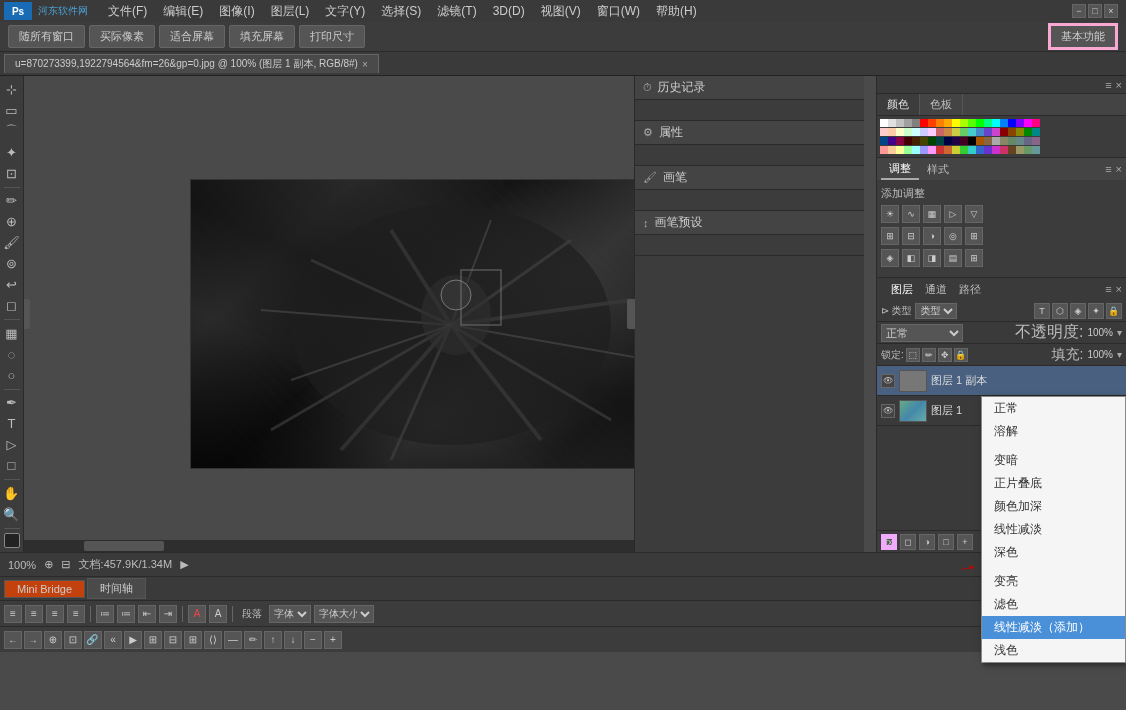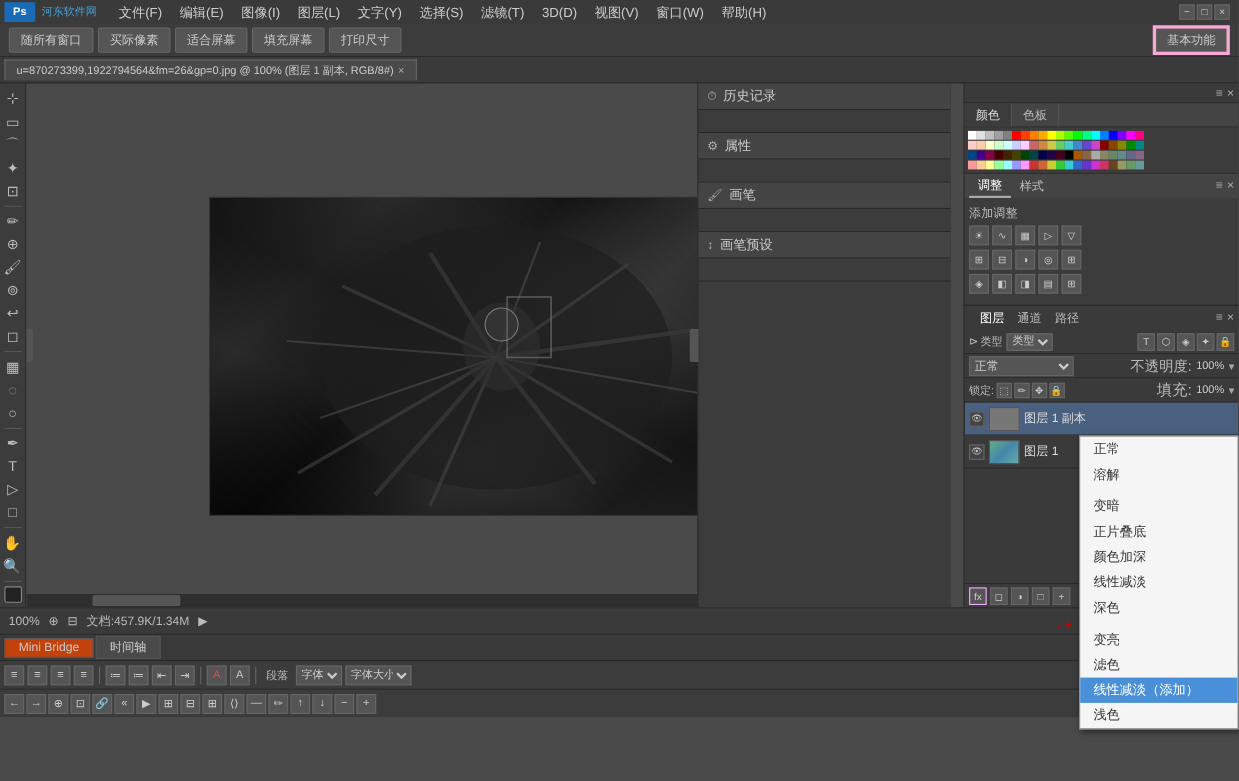--- a/index.html
+++ b/index.html
@@ -428,21 +428,21 @@
         <div class="icon-btn">⬡</div>
         <div class="icon-btn">◈</div>
         <div class="icon-btn">✦</div>
         <div class="icon-btn">🔒</div>
       </div>
 
       <div class="layers-blend-row">
         <select class="blend-select">
           <option>正常</option>
         </select>
-        <span style="font-size:13px;color:#bbb;margin-left:48px;">不透明度:</span>
+        <span style="font-size:16px;color:#bbb;margin-left:48px;">不透明度:</span>
         <span style="font-size:10px;color:#ccc;">100%</span>
         <span style="font-size:10px;color:#aaa;cursor:pointer;">▾</span>
       </div>
 
       <div class="layers-fill-row">
         <div style="display:flex;align-items:center;gap:2px;margin-right:auto;">
           <span style="font-size:10px;color:#bbb;">锁定:</span>
           <div style="width:14px;height:14px;background:#555;border:1px solid #666;display:flex;align-items:center;justify-content:center;font-size:9px;cursor:pointer;">⬚</div>
           <div style="width:14px;height:14px;background:#555;border:1px solid #666;display:flex;align-items:center;justify-content:center;font-size:9px;cursor:pointer;">✏</div>
           <div style="width:14px;height:14px;background:#555;border:1px solid #666;display:flex;align-items:center;justify-content:center;font-size:9px;cursor:pointer;">✥</div>
@@ -463,21 +463,21 @@
 
         <div style="display:flex;align-items:center;background:#3a3a3a;padding:2px 4px;height:30px;gap:4px;border-bottom:1px solid #2a2a2a;">
           <div style="width:14px;height:14px;background:#444;border:1px solid #666;display:flex;align-items:center;justify-content:center;font-size:8px;cursor:pointer;">👁</div>
           <div style="width:28px;height:22px;background:#888;border:1px solid #555;flex-shrink:0;background:linear-gradient(135deg,#6a8 0%,#48a 50%,#6aa 100%);"></div>
           <span style="font-size:11px;color:#ddd;flex:1;">图层 1</span>
           <span style="font-size:10px;color:#aaa;">🔒</span>
         </div>
       </div>
 
       <div style="display:flex;align-items:center;background:#3c3c3c;height:22px;padding:0 4px;gap:3px;border-top:1px solid #2a2a2a;">
-        <div style="width:16px;height:16px;background:#555;border:1px solid #f0abfc;display:flex;align-items:center;justify-content:center;font-size:9px;cursor:pointer;">fx</div>
+        <div style="width:16px;height:16px;background:#555;border:5px solid #f0abfc;display:flex;align-items:center;justify-content:center;font-size:9px;cursor:pointer;">fx</div>
         <div style="width:16px;height:16px;background:#555;border:1px solid #666;display:flex;align-items:center;justify-content:center;font-size:9px;cursor:pointer;">◻</div>
         <div style="width:16px;height:16px;background:#555;border:1px solid #666;display:flex;align-items:center;justify-content:center;font-size:9px;cursor:pointer;">◑</div>
         <div style="width:16px;height:16px;background:#555;border:1px solid #666;display:flex;align-items:center;justify-content:center;font-size:9px;cursor:pointer;">□</div>
         <div style="width:16px;height:16px;background:#555;border:1px solid #666;display:flex;align-items:center;justify-content:center;font-size:9px;cursor:pointer;">+</div>
         <div style="flex:1;"></div>
         <div style="width:16px;height:16px;background:#555;border:1px solid #666;display:flex;align-items:center;justify-content:center;font-size:9px;cursor:pointer;">🗑</div>
       </div>
     </div>
 
     <div id="blend-dropdown" style="position:absolute;right:0;top:320px;width:145px;background:#f5f5f5;border:1px solid #888;z-index:200;box-shadow:2px 2px 6px rgba(0,0,0,0.5);">

